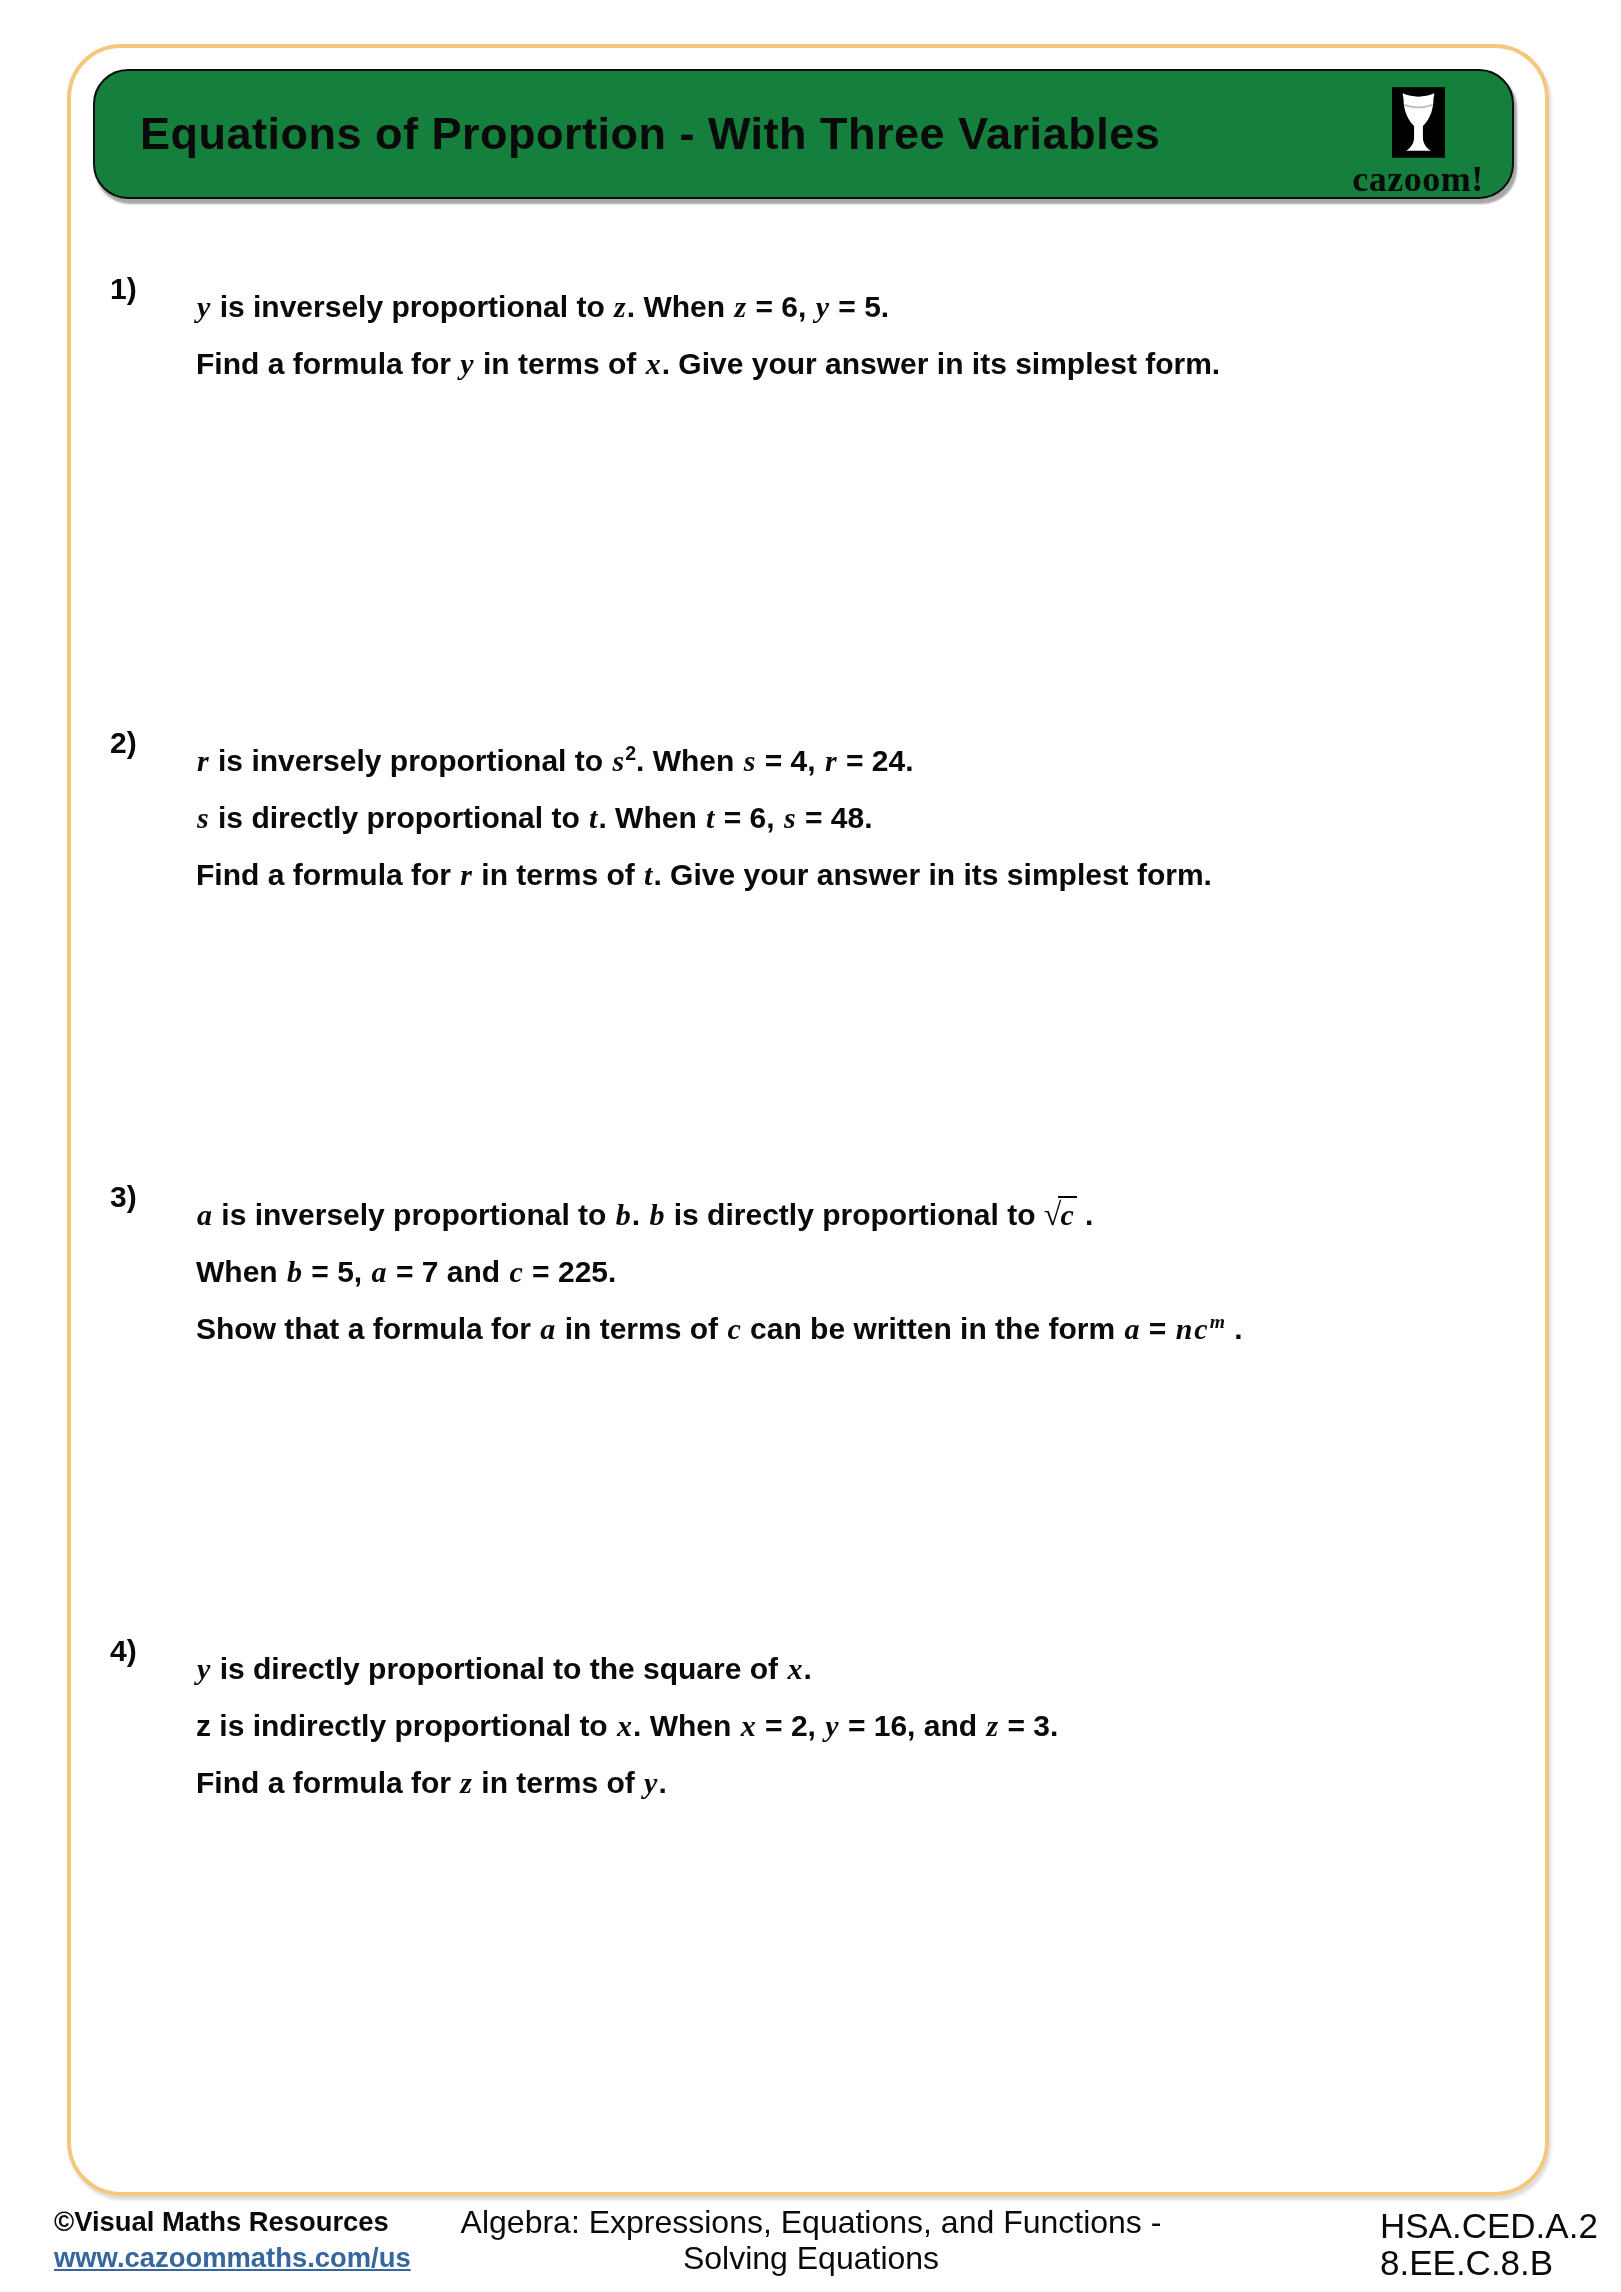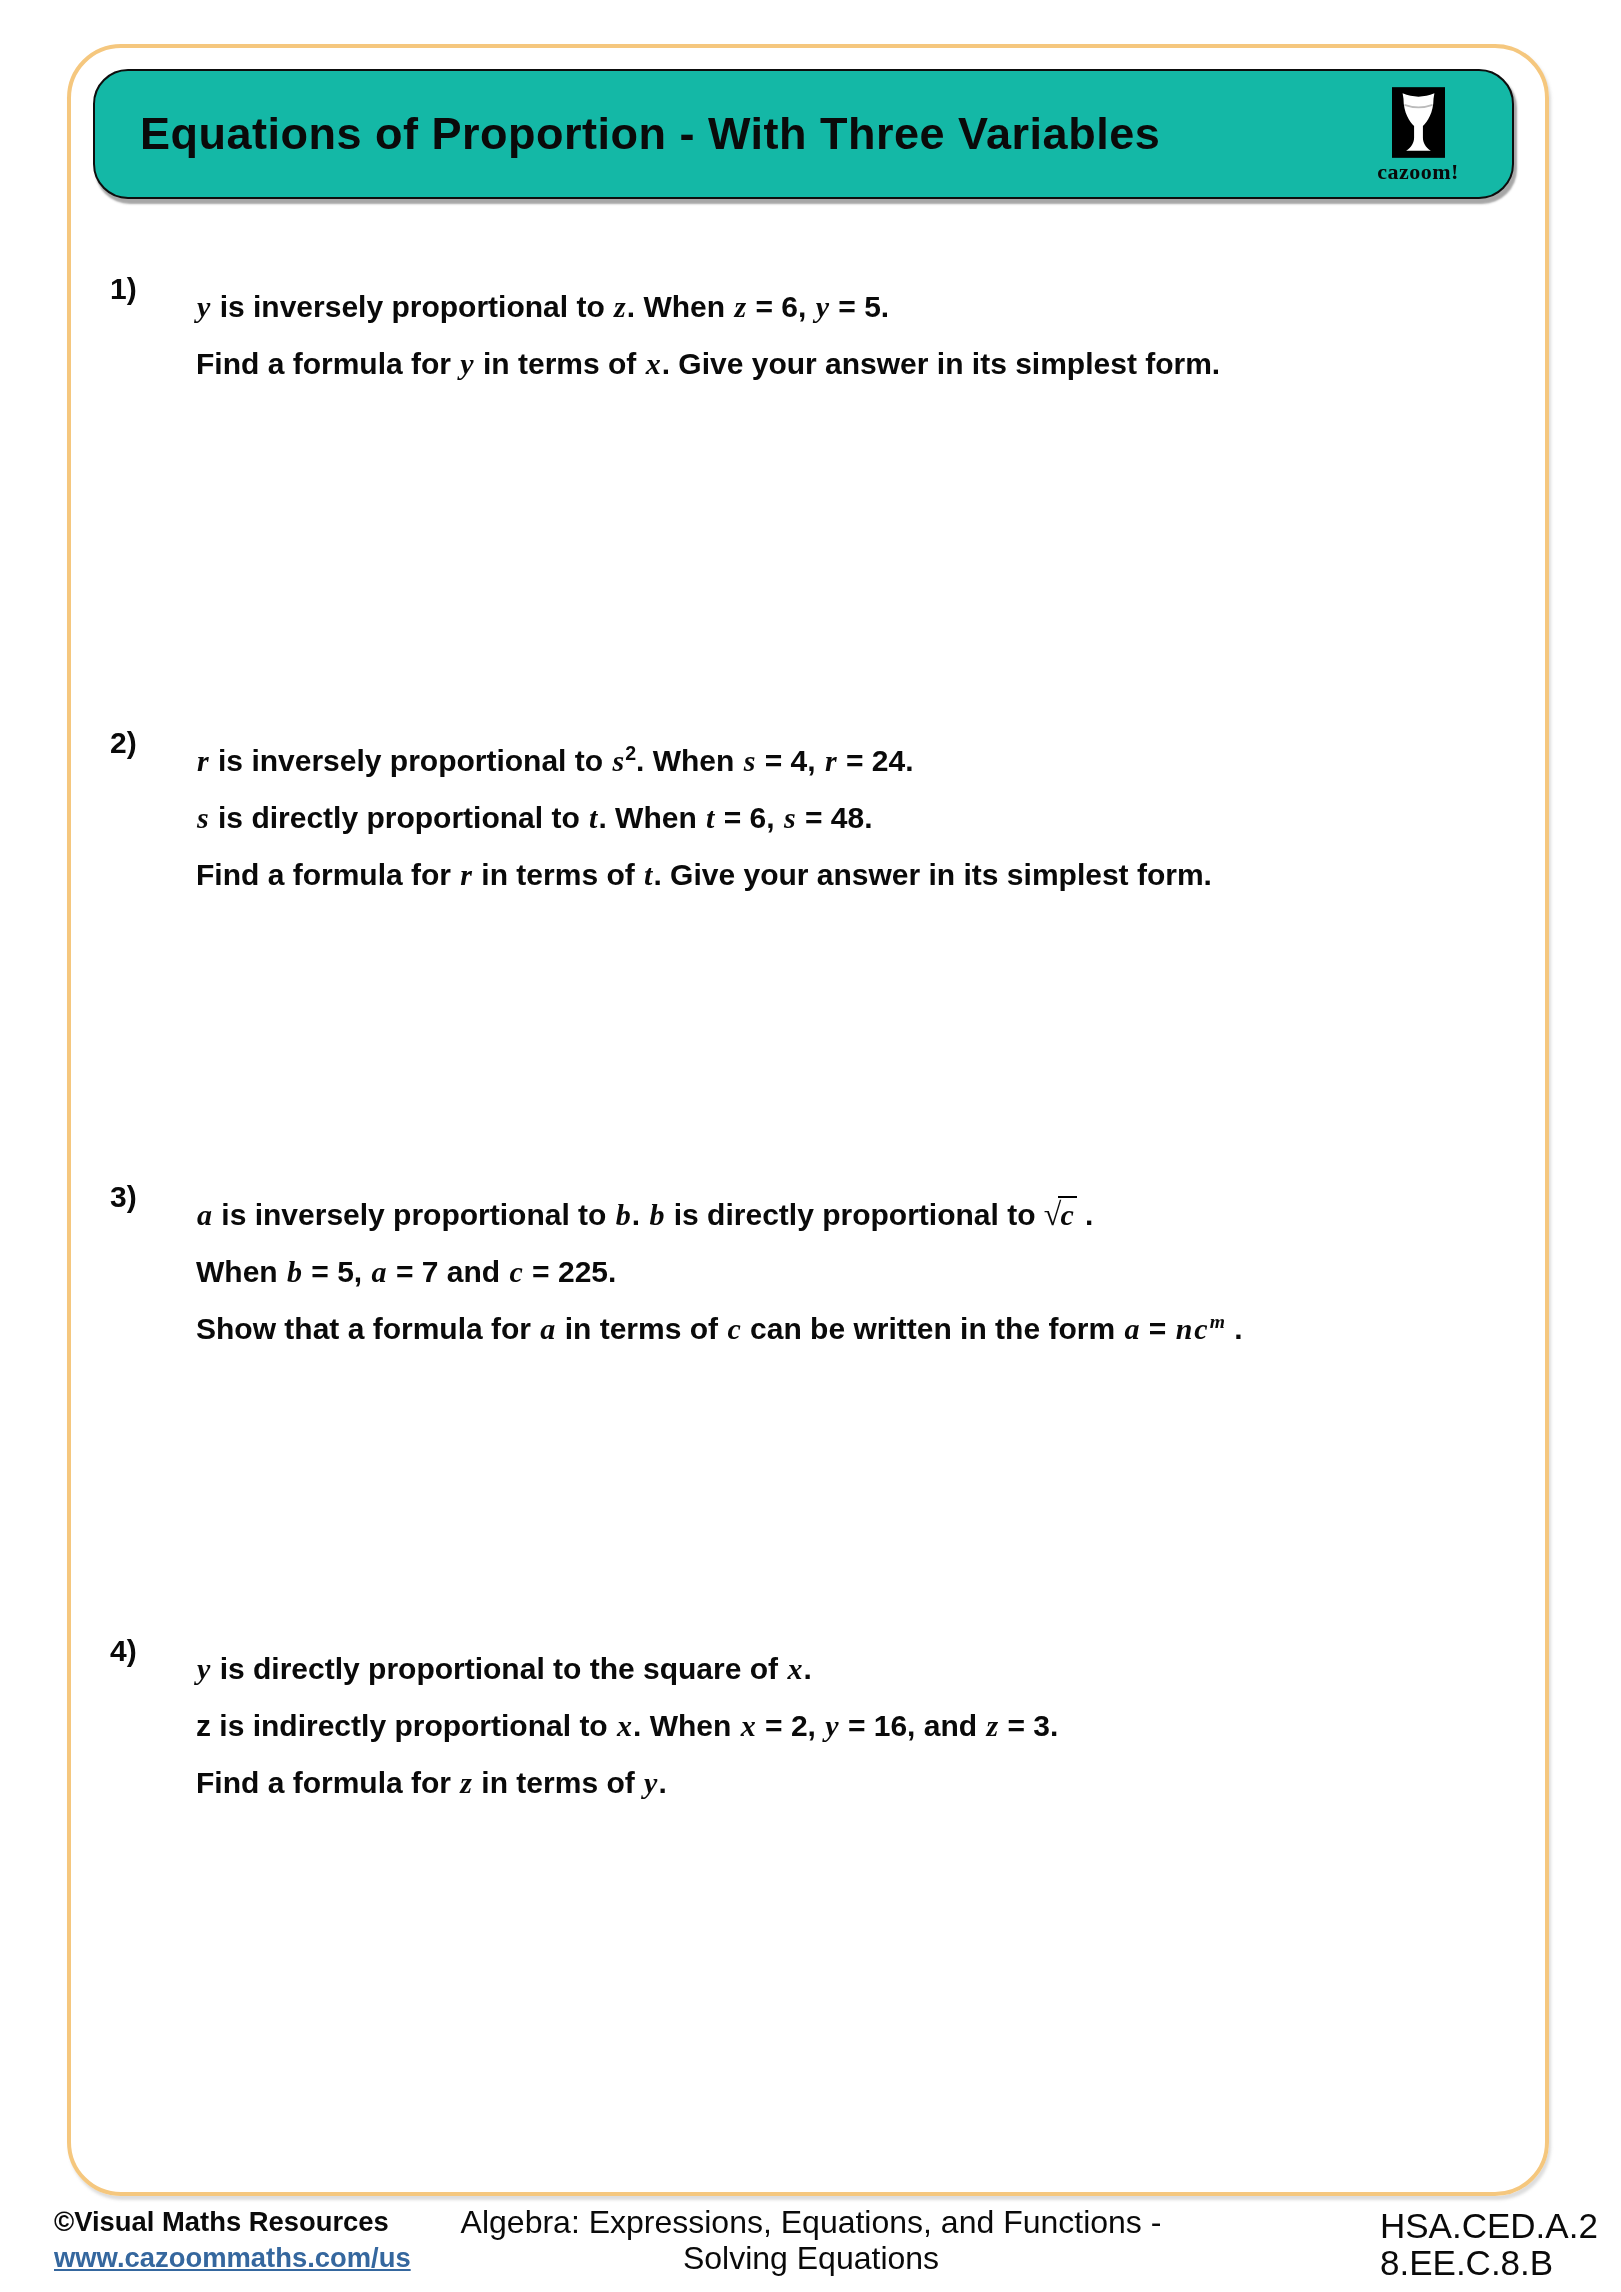--- a/index.html
+++ b/index.html
@@ -21,21 +21,21 @@
     border: 4.9px solid #F5C77E;
     border-radius: 54px;
     box-shadow: 2px 3.9px 2.9px rgba(120,120,120,0.25);
   }
 
   
   .title-bar {
     position: absolute;
     left: 93px; top: 69px;
     width: 1421px; height: 130px;
-    background: #14b8a6;
+    background: #15803d;
     border: 2.9px solid #0d0d0d;
     border-radius: 35px;
     box-shadow: 2.9px 4.9px 2px rgba(60,60,60,0.45);
     display: flex;
     align-items: center;
   }
   .title-text {
     margin: 0 0 0 45px;
     font-size: 45px;
     font-weight: 700;
@@ -46,21 +46,21 @@
     position: absolute;
     right: 25.5px; top: 15.7px;
     width: 137px;
     text-align: center;
     line-height: 1;
   }
   .logo svg { width: 53px; height: 71px; display: inline-block; }
   .logo-text {
     font-family: "Liberation Serif", serif;
     font-weight: 700;
-    font-size: 22px;
+    font-size: 36px;
     margin-top: 0px;
     letter-spacing: 0.5px;
   }
 
   
   .problem {
     position: absolute;
     left: 110px;
     width: 1411px;
     display: flex;

